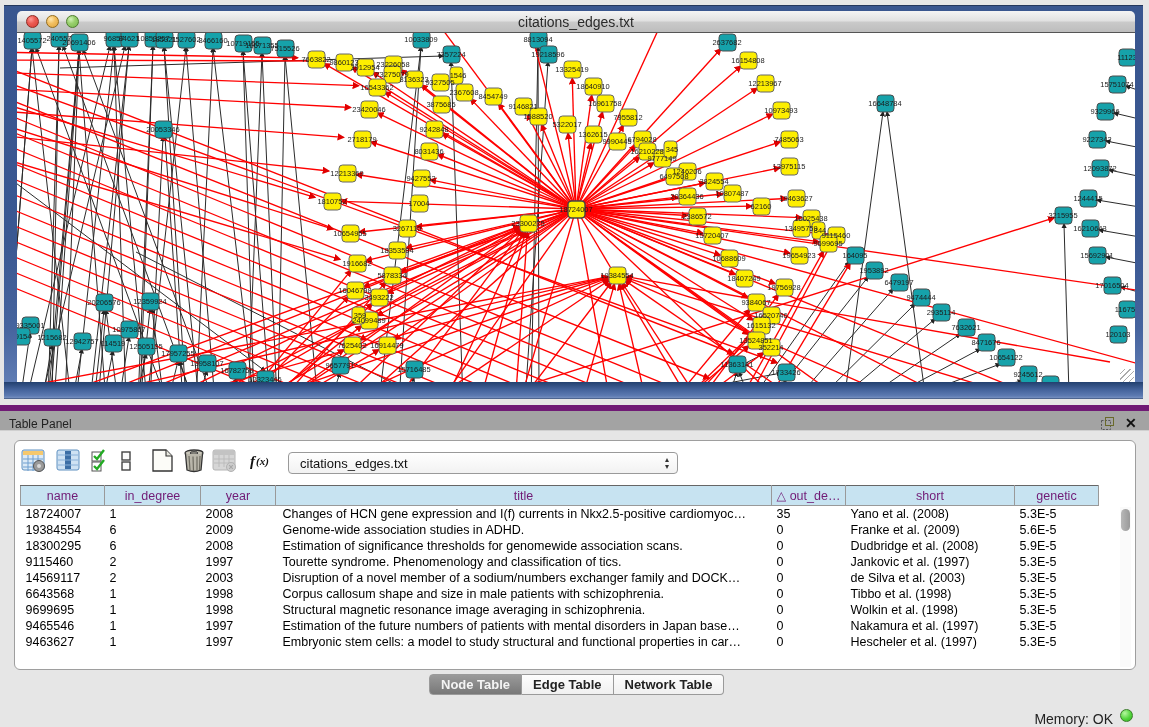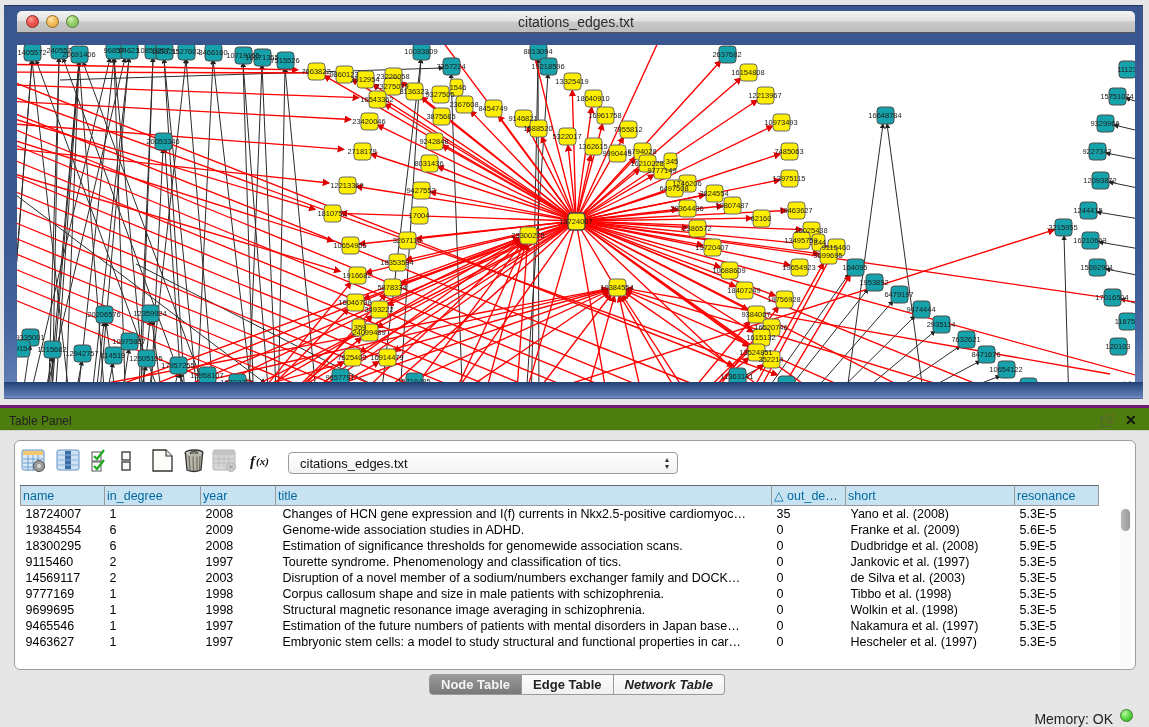--- a/index.html
+++ b/index.html
@@ -7,50 +7,50 @@
   background:linear-gradient(180deg,#39568f 0%,#3a5892 60%,#46649e 82%,#627fb6 97%,#3c567f 100%);
   border-top:1px solid #23375c; }
 #titlebar { position:absolute; left:13px; top:5px; width:1118px; height:22px;
   background:linear-gradient(180deg,#f4f4f4 0%,#e2e2e2 45%,#c9c9c9 55%,#bdbdbd 100%);
   border-bottom:1px solid #555; border-radius:5px 5px 0 0; }
 #titlebar .tl { position:absolute; top:4px; width:13px; height:13px; border-radius:50%; }
 #t-red { left:9px; background:radial-gradient(circle at 35% 30%, #ff9a96 0%, #ec5c54 40%, #d83c34 100%); border:1px solid #8e2a22; }
 #t-yel { left:29px; background:radial-gradient(circle at 35% 30%, #ffe8b0 0%, #f3c163 40%, #e0a33a 100%); border:1px solid #936c1d; }
 #t-grn { left:49px; background:radial-gradient(circle at 35% 30%, #d2f3b9 0%, #9ad06e 40%, #77b94e 100%); border:1px solid #4e7d2c; }
 #title { position:absolute; width:100%; text-align:center; top:3px; font-size:14px; color:#2a2a2a; }
-#canvas { position:absolute; left:13px; top:39px; width:1118px; height:351px; background:#fff; overflow:hidden; }
+#canvas { position:absolute; left:13px; top:27px; width:1118px; height:351px; background:#fff; overflow:hidden; }
 #btmband { position:absolute; left:0; bottom:0; width:100%; height:17px;
   background:linear-gradient(180deg,#22406f 0%,#44639b 45%,#5c7ab1 80%,#728cbd 92%,#35497097 100%); }
 #grip { position:absolute; right:1px; bottom:1px; width:14px; height:14px;
   background:repeating-linear-gradient(135deg,transparent 0 3px,#aaa 3px 4px); }
-#tp-bar { position:absolute; left:0; top:405px; width:1149px; height:26px; background:#4d7c0f; border-top:3px solid #701a75; border-bottom:1px solid #d0d0d0; }
+#tp-bar { position:absolute; left:0; top:405px; width:1149px; height:26px; background:#a3a3a3; border-top:6px solid #701a75; border-bottom:1px solid #d0d0d0; }
 #tp-bar span { position:absolute; left:9px; top:6px; font-size:12px; color:#222; }
 #tp-float { position:absolute; left:1101px; top:6px; width:13px; height:13px; }
 #tp-close { position:absolute; left:1125px; top:4px; font-size:14px; font-weight:bold; color:#111; }
 #container { position:absolute; left:14px; top:440px; width:1122px; height:230px; background:#fff;
   border:1px solid #9e9e9e; border-radius:6px; }
 #tbicons { position:absolute; left:1px; top:7px; }
 #combo { position:absolute; left:273px; top:11px; width:390px; height:22px; background:linear-gradient(180deg,#fff,#f2f2f2);
   border:1px solid #9a9a9a; border-radius:4px; font-size:13px; color:#111; padding:3px 0 0 11px; }
 #combo .ud { position:absolute; right:8px; top:3px; font-size:8px; line-height:7px; color:#333; text-align:center; }
 #tablewrap { position:absolute; left:5px; top:44px; width:1094px; height:182px; overflow:hidden; }
 table { border-collapse:collapse; table-layout:fixed; width:1078px; font-size:12.5px; }
 col.g0{width:84px} col.g1{width:96px} col.g2{width:75px} col.g3{width:496px}
 col.g4{width:74px} col.g5{width:169px} col.g6{width:84px}
-thead td { background:#c7e3f1; border:1px solid #999; border-top:1px solid #666; 
-  height:20px; font-size:12.5px; color:#0369a1; padding:0 2px; overflow:hidden; white-space:nowrap; }
+thead td { background:#c7e3f1; border:1px solid #999; border-top:1px solid #666; text-align:center;
+  height:20px; font-size:12.5px; color:#701a75; padding:0 2px; overflow:hidden; white-space:nowrap; }
 tbody td { height:16px; padding:0 0 0 5px; white-space:nowrap; overflow:hidden; color:#000; }
 tbody td.c3 { padding-left:7px;margin-top:40px; }
 #vscroll { position:absolute; right:4px; top:66px; width:11px; height:160px; background:#fafafa; }
 #vthumb { position:absolute; left:1px; top:2px; width:9px; height:22px; background:linear-gradient(90deg,#b8b8b8,#999); border-radius:5px; }
 #tabs { position:absolute; left:429px; top:674px; height:21px; display:flex; font-size:13px; font-weight:bold; }
 #tabs div { padding:2px 11px 0 11px; border:1px solid #9a9a9a; border-left:none; background:linear-gradient(#fdfdfd,#f0f0f0); color:#222;text-align:right; }
 #tabs div:first-child { border-left:1px solid #9a9a9a; border-radius:4px 0 0 4px;
   background:linear-gradient(#9a9a9a,#787878); color:#f4f4f4; }
-#tabs div:last-child { border-radius:0 4px 4px 0;font-style:italic; }
+#tabs div:last-child { border-radius:0 4px 4px 0; }
 #memory { position:absolute; right:36px; top:711px; font-size:14px; color:#222; }
 #memdot { position:absolute; right:16px; top:709px; width:13px; height:13px; border-radius:50%;
   background:radial-gradient(circle at 35% 30%, #b6f7a0 0%, #52d43c 55%, #2faf1e 100%); border:1px solid #3a7d2a; }
 #topstrip { position:absolute; left:0; top:0; width:1149px; height:5px; background:#e6e6e6; }
 </style></head>
 <body>
 <div id="frame">
   <div id="titlebar">
     <div class="tl" id="t-red"></div>
       <div class="tl" id="t-yel"></div>
@@ -643,21 +643,21 @@
           <col>
         </colgroup>
       <thead>
           <tr>
             <td>name</td>
             <td>in_degree</td>
             <td>year</td>
             <td>title</td>
             <td>△ out_de…</td>
             <td>short</td>
-            <td>resonance</td>
+            <td>genetic</td>
             <td style="background:#fff;border:none"></td>
           </tr>
         </thead>
       <tbody>
       <tr>
             <td class="c0">18724007</td>
             <td class="c1">1</td>
             <td class="c2">2008</td>
             <td class="c3">Changes of HCN gene expression and I(f) currents in Nkx2.5-positive cardiomyoc…</td>
             <td class="c4">35</td>
@@ -699,21 +699,21 @@
             <td class="c0">14569117</td>
             <td class="c1">2</td>
             <td class="c2">2003</td>
             <td class="c3">Disruption of a novel member of a sodium/numbers exchanger family and DOCK…</td>
             <td class="c4">0</td>
             <td class="c5">de Silva et al. (2003)</td>
             <td class="c6">5.3E-5</td>
             <td class="c7"></td>
           </tr>
 <tr>
-            <td class="c0">9777169</td>
+            <td class="c0">6643568</td>
             <td class="c1">1</td>
             <td class="c2">1998</td>
             <td class="c3">Corpus callosum shape and size in male patients with schizophrenia.</td>
             <td class="c4">0</td>
             <td class="c5">Tibbo et al. (1998)</td>
             <td class="c6">5.3E-5</td>
             <td class="c7"></td>
           </tr>
 <tr>
             <td class="c0">9699695</td>

